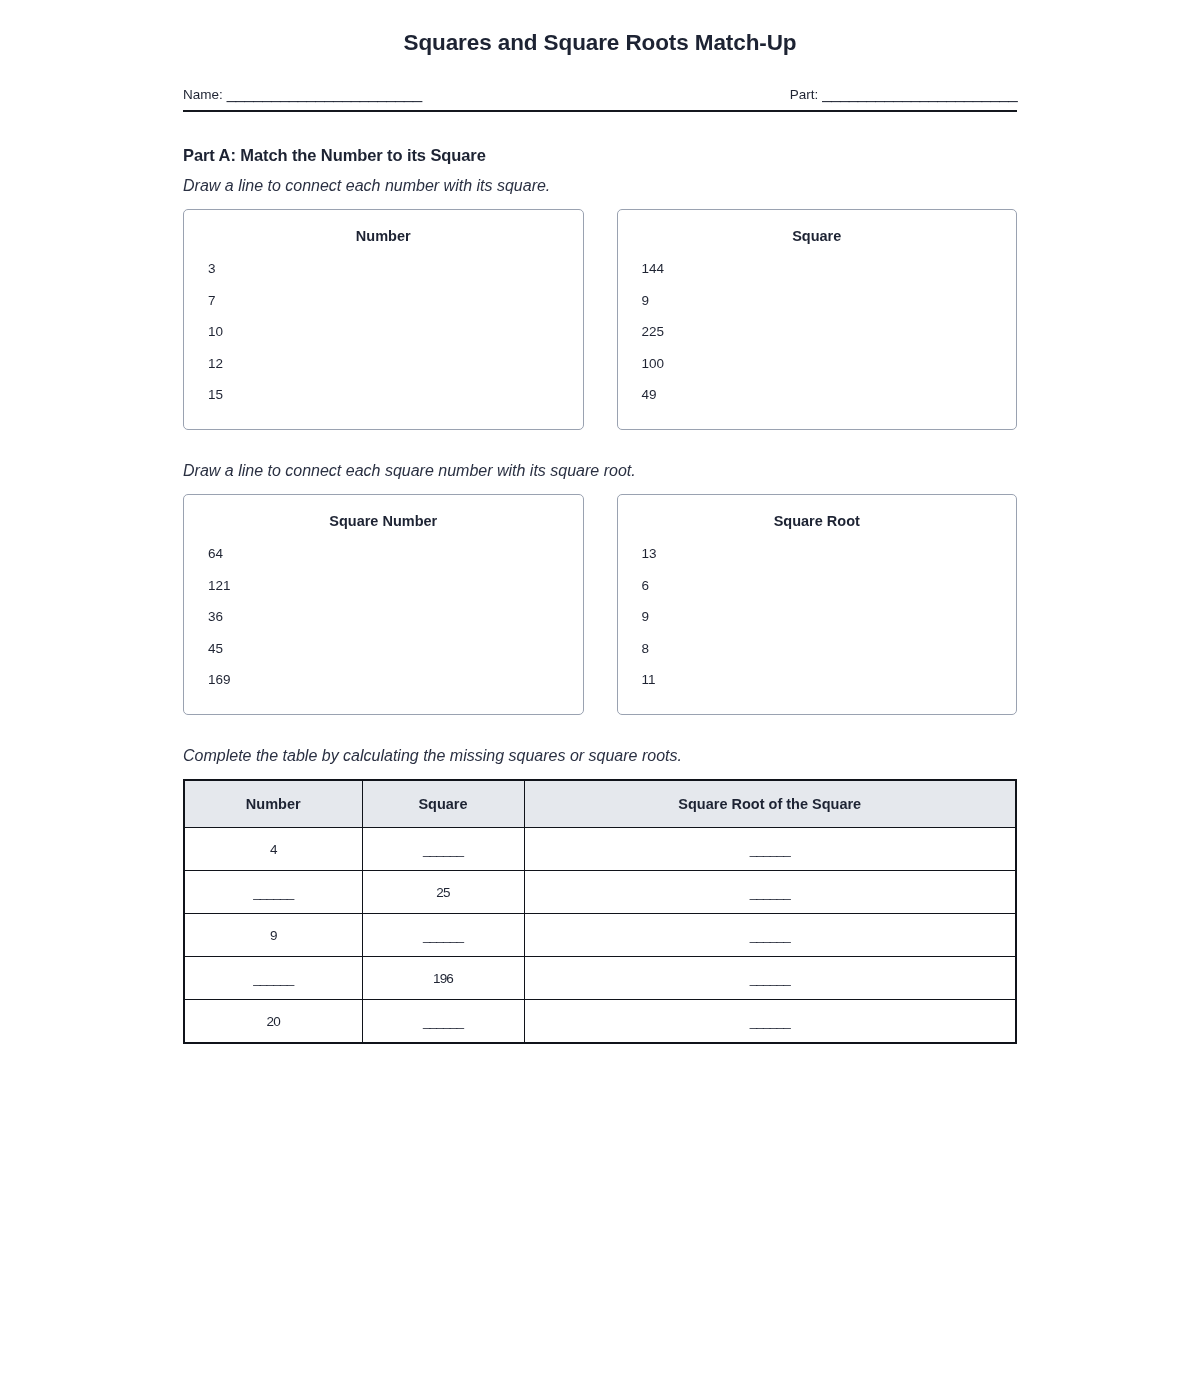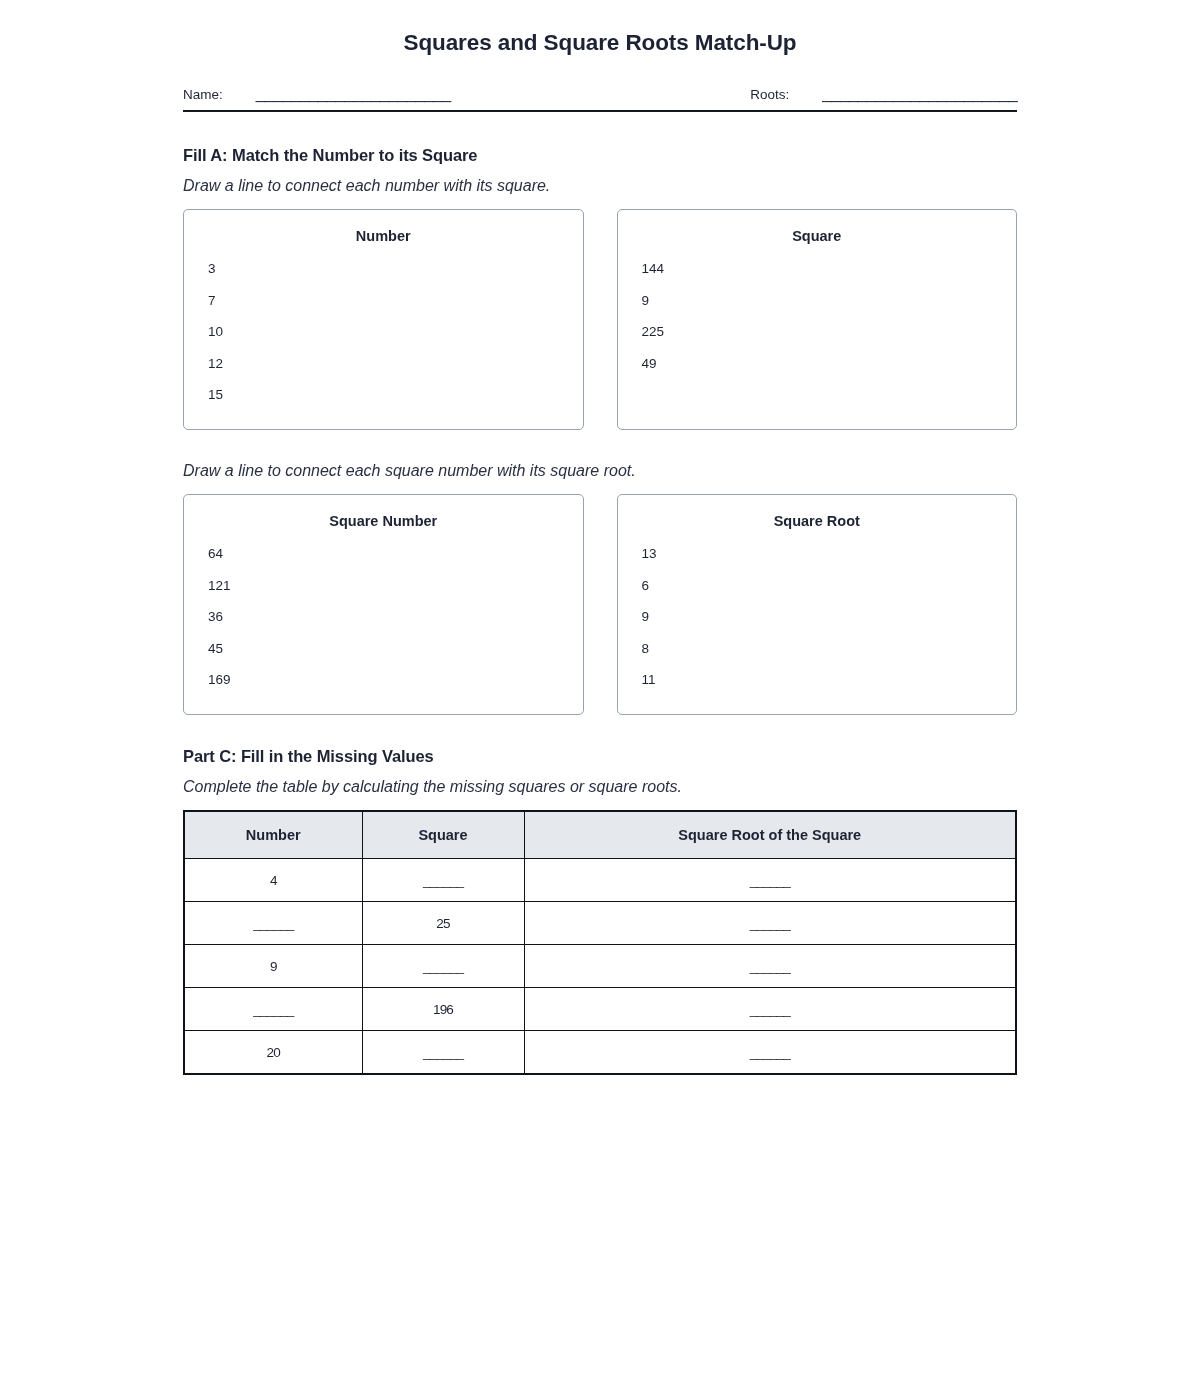--- a/index.html
+++ b/index.html
@@ -45,21 +45,20 @@
     font-size: 13.5px;
     color: #1f2433;
     padding-bottom: 6px;
     border-bottom: 2.5px solid #15181f;
     margin-bottom: 34px;
   }
   .id-field {
     display: flex;
     align-items: baseline;
     white-space: nowrap;
-    gap: 29px;
   }
   .id-label {
     margin-right: 4px;
   }
   .id-blank {
     letter-spacing: -0.6px;
     font-size: 17px;
     color: #1f2433;
   }
 
@@ -159,45 +158,46 @@
   <div class="content">
 
     <h1 class="doc-title">Squares and Square Roots Match-Up</h1>
 
     <div class="id-row">
       <div class="id-field">
         <span class="id-label">Name:</span>
         <span class="id-blank">______________________</span>
       </div>
       <div class="id-field">
-        <span class="id-label">Roots:</span>
+        <span class="id-label">Part:</span>
         <span class="id-blank">______________________</span>
       </div>
     </div>
 
     <div class="section">
-      <h2 class="section-heading">Fill A: Match the Number to its Square</h2>
+      <h2 class="section-heading">Part A: Match the Number to its Square</h2>
       <p class="section-instructions">Draw a line to connect each number with its square.</p>
       <div class="match-row">
         <div class="match-box">
           <div class="match-box-title">Number</div>
           <ul class="match-list">
             <li class="match-item">3</li>
             <li class="match-item">7</li>
             <li class="match-item">10</li>
             <li class="match-item">12</li>
             <li class="match-item">15</li>
           </ul>
         </div>
         <div class="match-box">
           <div class="match-box-title">Square</div>
           <ul class="match-list">
             <li class="match-item">144</li>
             <li class="match-item">9</li>
             <li class="match-item">225</li>
+            <li class="match-item">100</li>
             <li class="match-item">49</li>
           </ul>
         </div>
       </div>
     </div>
 
     <div class="section">
       <p class="section-instructions">Draw a line to connect each square number with its square root.</p>
       <div class="match-row">
         <div class="match-box">
@@ -217,21 +217,20 @@
             <li class="match-item">6</li>
             <li class="match-item">9</li>
             <li class="match-item">8</li>
             <li class="match-item">11</li>
           </ul>
         </div>
       </div>
     </div>
 
     <div class="section">
-      <h2 class="section-heading">Part C: Fill in the Missing Values</h2>
       <p class="section-instructions">Complete the table by calculating the missing squares or square roots.</p>
       <table class="values-table">
         <colgroup>
           <col class="col-number">
           <col class="col-square">
           <col class="col-root">
         </colgroup>
         <thead>
           <tr>
             <th>Number</th>

